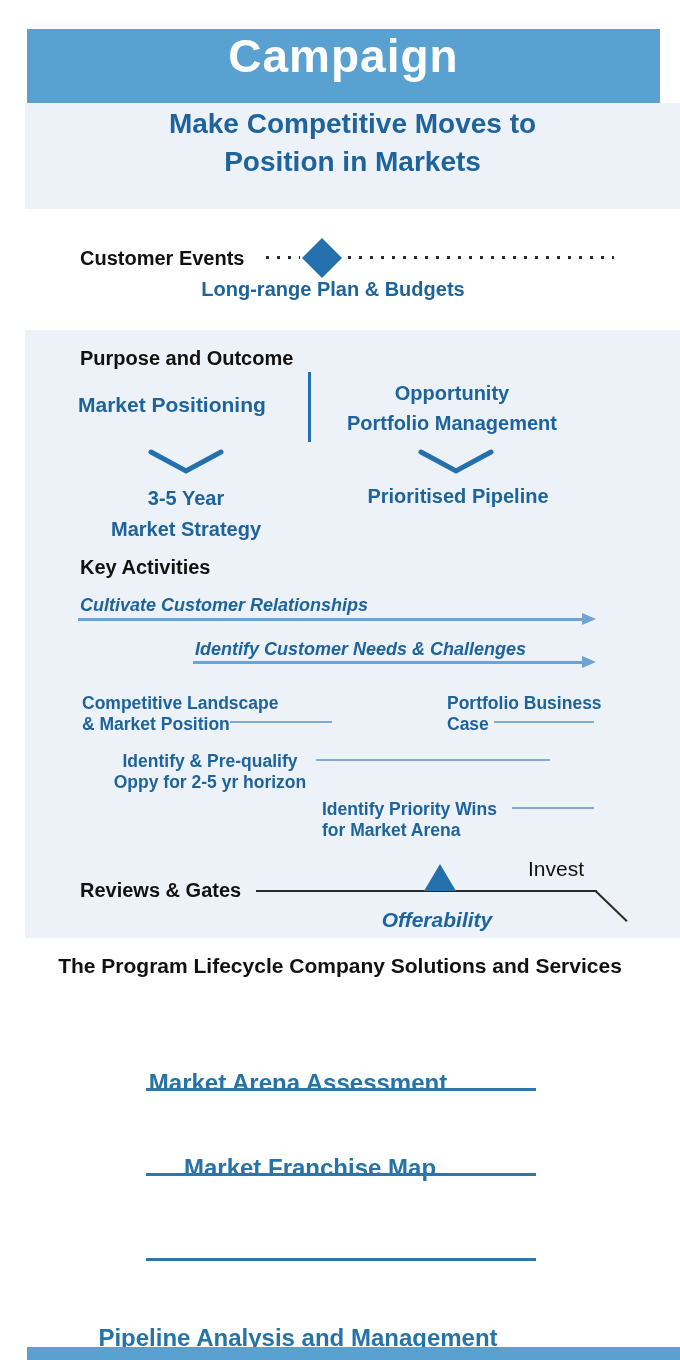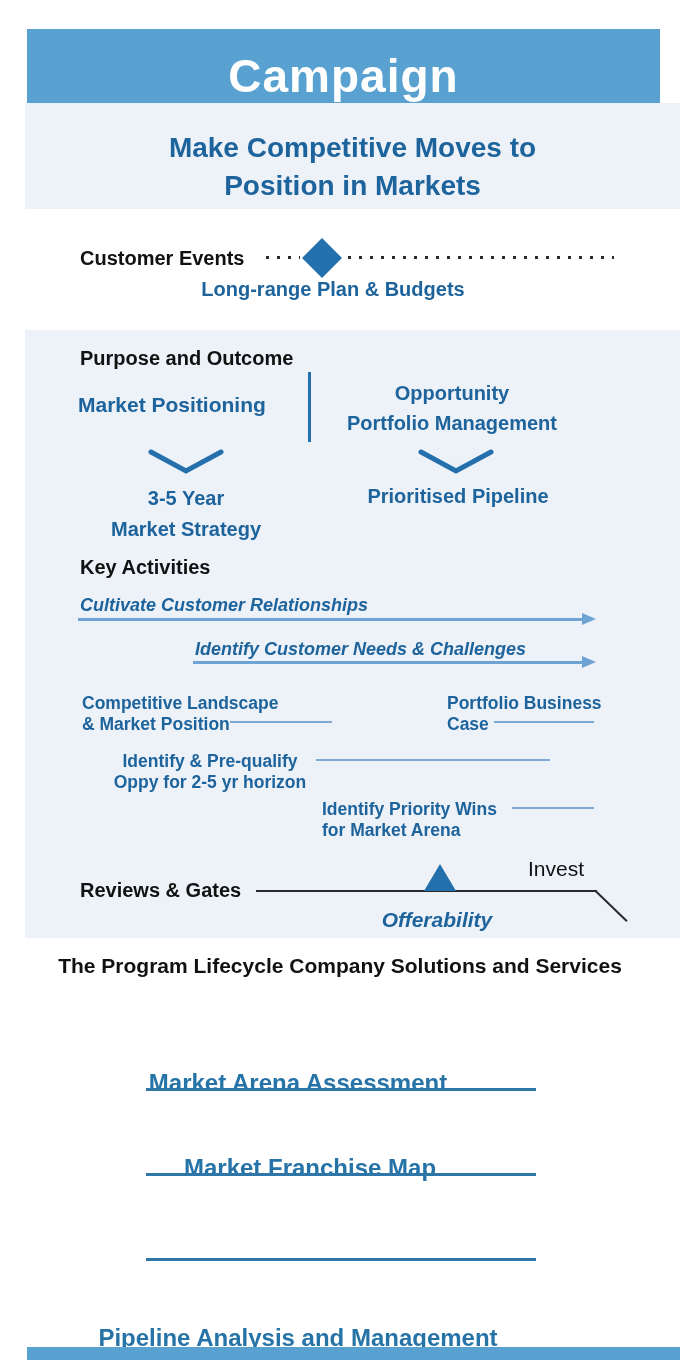--- a/index.html
+++ b/index.html
@@ -3,24 +3,24 @@
 <meta charset="utf-8">
 <style>
   html,body{margin:0;padding:0;background:#ffffff;}
   #stage{
     position:relative;width:680px;height:1360px;overflow:hidden;background:#fff;
     font-family:"Liberation Sans","DejaVu Sans",sans-serif;
   }
   .abs{position:absolute;}
   
   #banner{left:27px;top:29px;width:633px;height:74px;background:var(--banner-blue);
-    display:flex;align-items:flex-end;justify-content:center;}
+    display:flex;align-items:flex-start;justify-content:center;}
   #banner-title{color:#ffffff;font-size:46px;font-weight:bold;letter-spacing:1px;}
   #subtitle-panel{left:25px;top:103px;width:655px;height:106px;background:var(--panel-bg);
-    text-align:center;padding-top:26px;box-sizing:border-box;}
+    text-align:center;padding-top:2px;box-sizing:border-box;}
   .subtitle-line{color:var(--dark-blue);font-size:28px;font-weight:bold;line-height:38px;}
   
   #customer-events-label{left:80px;top:247px;font-size:20px;font-weight:bold;color:var(--ink);}
   .dotline{height:3px;background-image:repeating-linear-gradient(90deg,#2b2b2b 0 3px,transparent 3px 11px);}
   #dotline-a{left:266px;top:256px;width:34px;}
   #dotline-b{left:348px;top:256px;width:266px;}
   #event-diamond{left:302px;top:238px;}
   #event-name{left:168px;top:278px;width:330px;text-align:center;
     color:var(--dark-blue);font-size:20px;font-weight:bold;}
   

